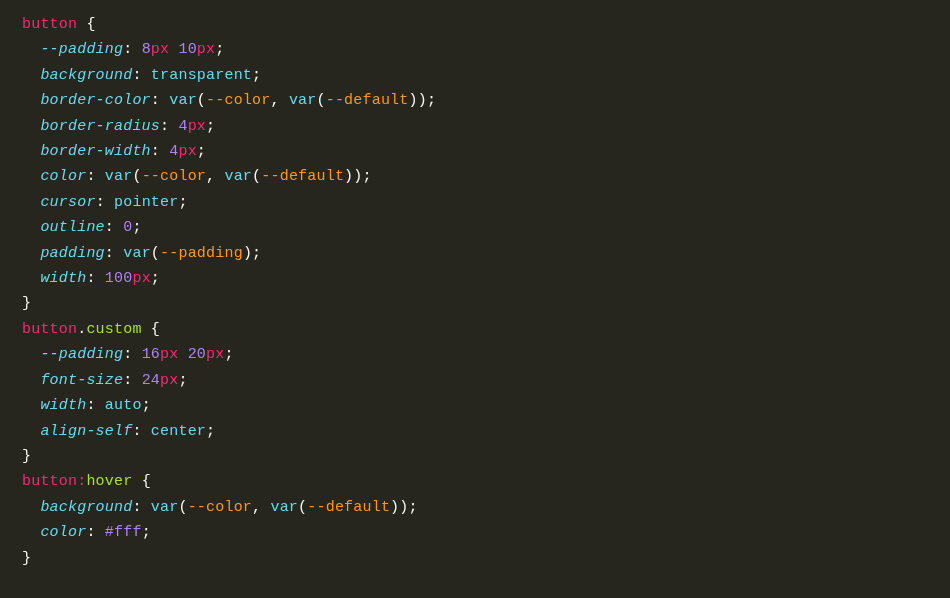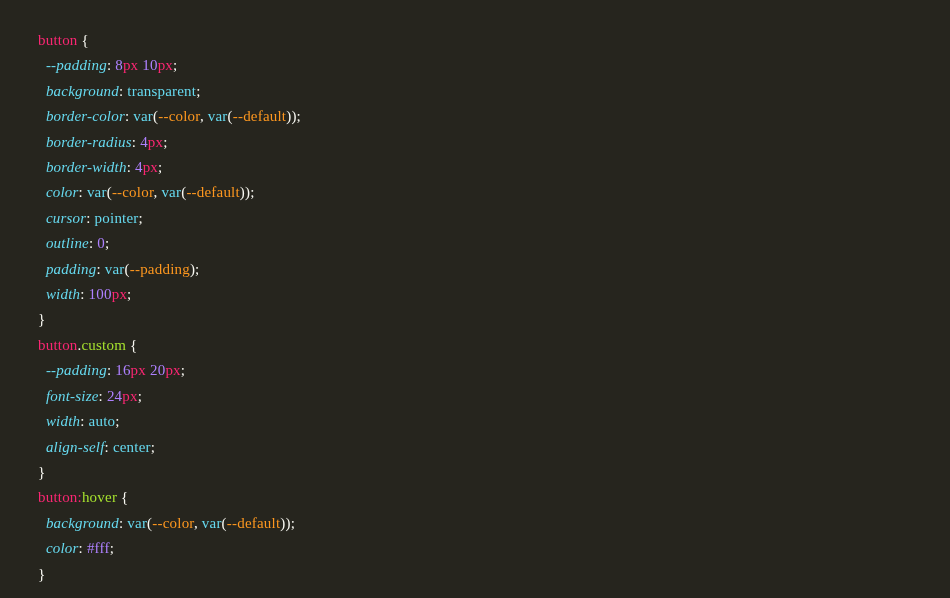--- a/index.html
+++ b/index.html
@@ -9,23 +9,23 @@
     font-family: "SF Mono", "Monaco", "Menlo", Consolas, "Courier New", monospace;
     font-size: 15px;
     line-height: 25.4px;
     color: #f8f8f2;
     width: 950px;
     height: 598px;
     box-sizing: border-box;
     letter-spacing: 0.2px;
   }
   pre {
-    margin: 16px;
+    margin: 0;
     white-space: pre;
-    font-family: Liberation Serif, serif;
+    font-family: Liberation Mono, monospace;
   }
   .sel   { color: #f92672; }            
   .cls   { color: #a6e22e; }            
   .pseu  { color: #a6e22e; }            
   .punc  { color: #f8f8f2; }            
   .prop  { color: #66d9ef; font-style: italic; } 
   .num   { color: #ae81ff; }            
   .unit  { color: #f92672; }            
   .kw    { color: #66d9ef; }            
   .var   { color: #fd971f; }            

